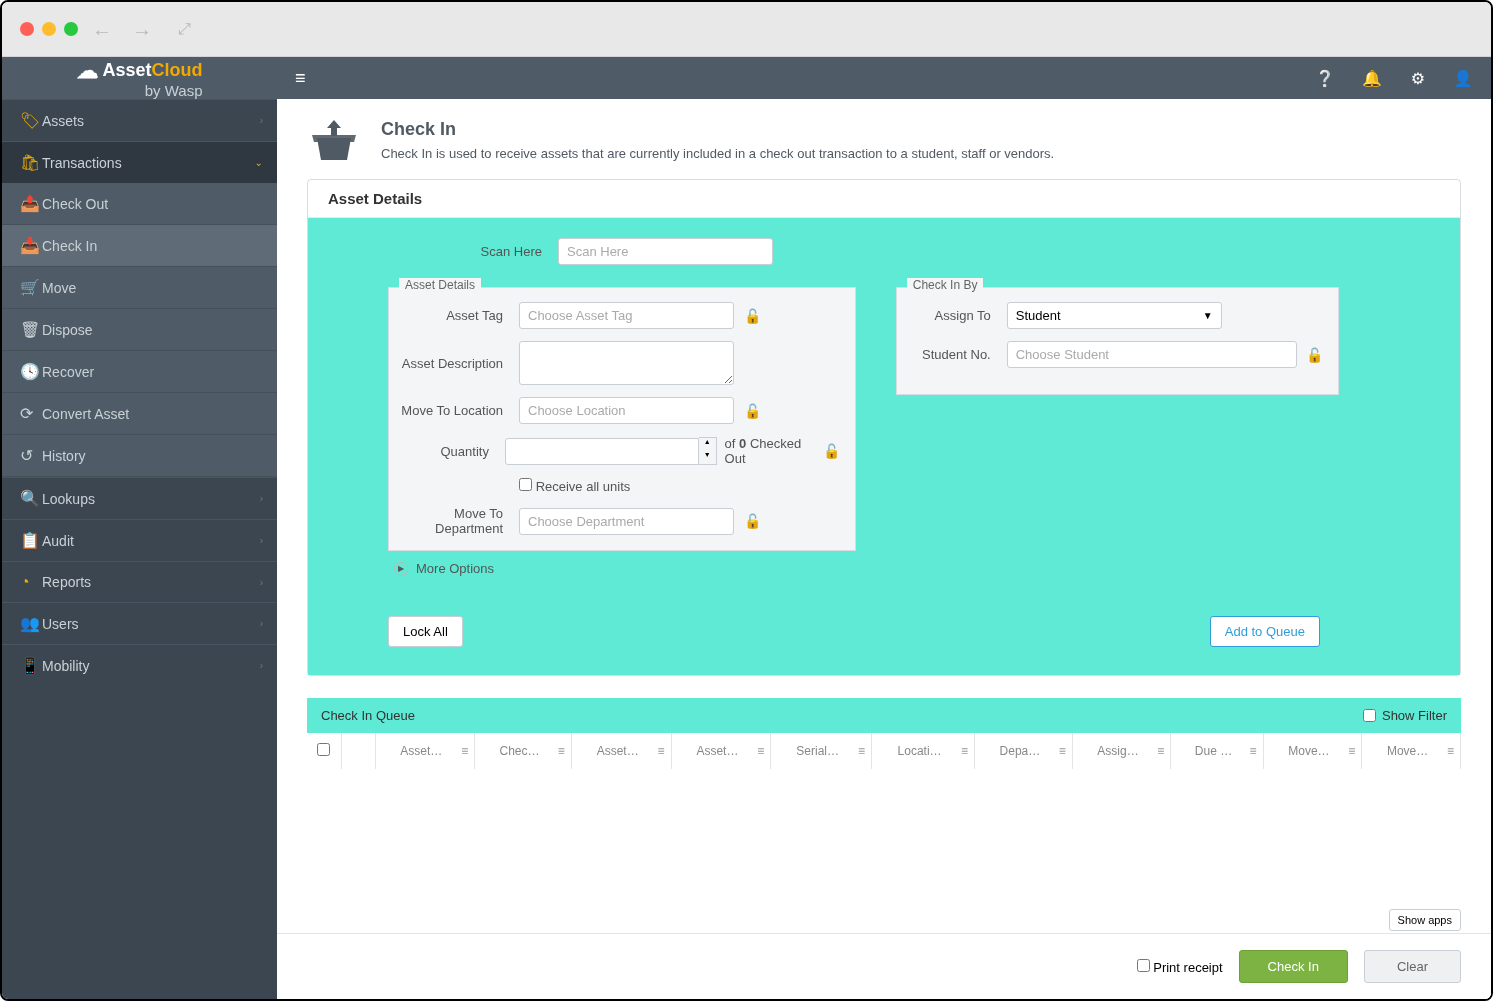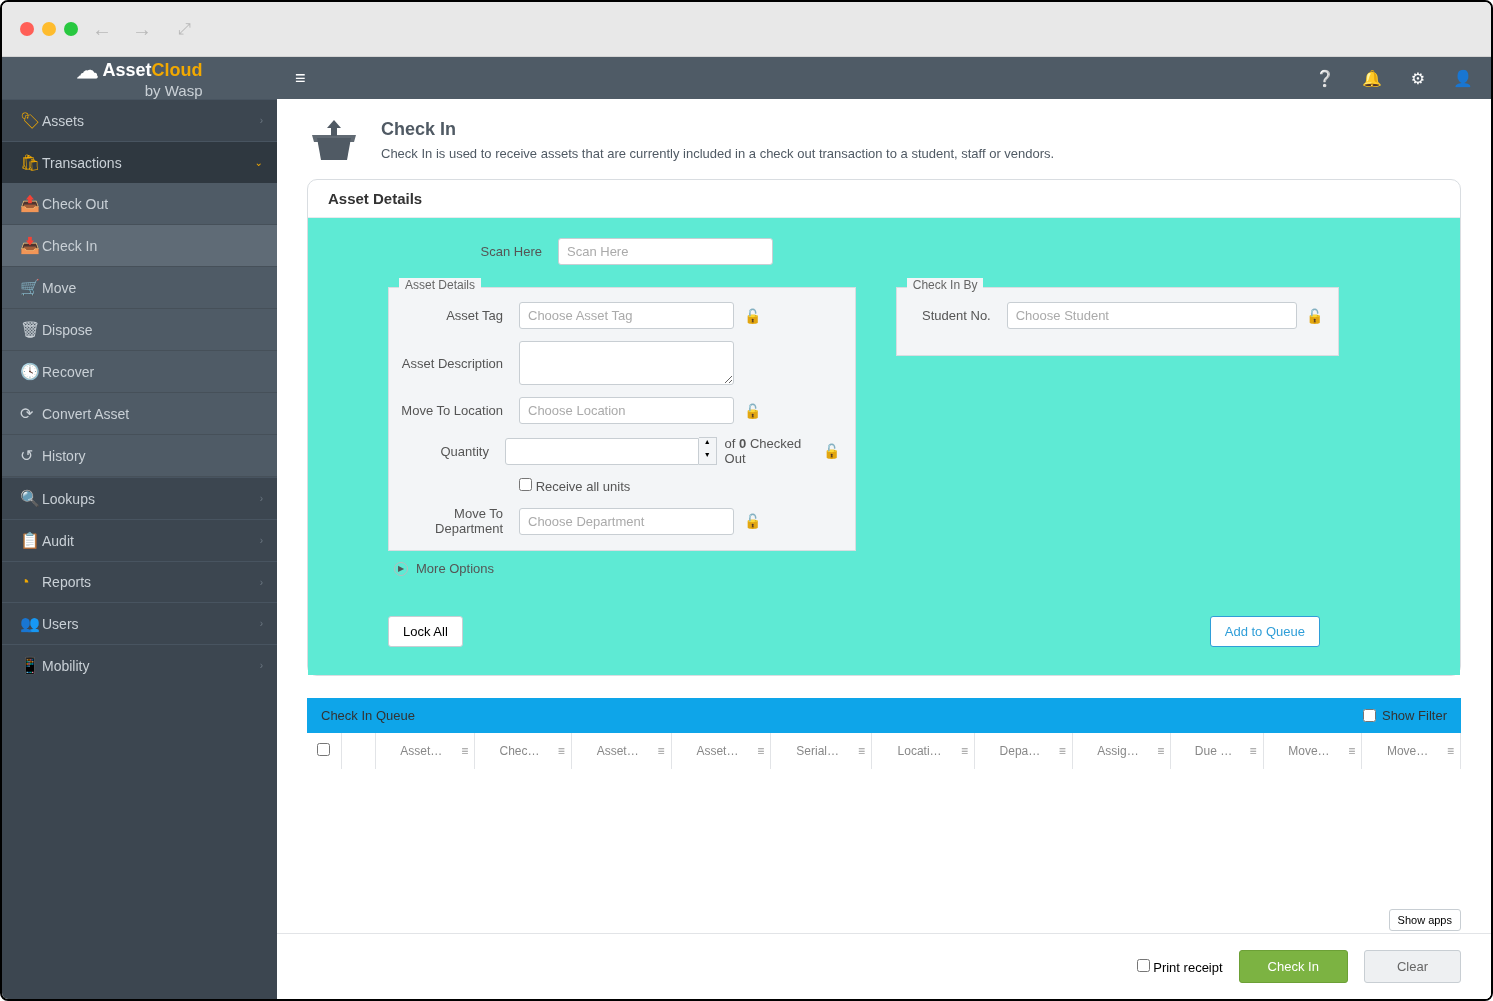--- a/index.html
+++ b/index.html
@@ -28,21 +28,21 @@
   .main { flex: 1; display: flex; flex-direction: column; background: #fff; min-width: 0;}
   .topbar { height: 42px; background: #4f5b66; display: flex; align-items: center; padding: 0 18px; color: #fff;}
   .topbar .ham { font-size: 18px; cursor:pointer;}
   .topbar .right-icons { margin-left:auto; display:flex; gap:28px; font-size:16px;}
   .topbar .right-icons span { cursor:pointer;}
   .content { flex:1; overflow: auto; background: #fff; padding: 14px 30px; display:flex; flex-direction:column;}
   .page-header { display:flex; gap: 20px; align-items:flex-start; padding: 6px 0 14px;}
   .page-header .iconbox { width: 54px; height: 46px; color:#505a64; display:flex; align-items:center; justify-content:center;}
   .page-header h1 { font-size: 18px; font-weight: 700; color:#505a64; margin-bottom:6px;}
   .page-header p { font-size: 13px; color:#505a64;}
-  .panel { border:1px solid #d9dde1; border-radius:10px; }
+  .panel { border:1px solid #d9dde1; border-radius:4px; }
   .panel-h { padding: 10px 20px; font-weight:700; font-size:15px; color:#333; border-bottom:1px solid #e8eaed;}
   .panel-body { background: #5eead4; padding: 20px 140px 16px 80px;}
   .form-row { display:flex; align-items:center; margin-bottom:12px;}
   .form-row label { width: 130px; text-align:right; padding-right: 16px; color:#555; font-size:13px;}
   .form-row input[type=text], .form-row textarea, .form-row select, .form-row .combo {
     width: 215px; border:1px solid #c8ced3; border-radius:3px; padding: 5px 8px; font-size:13px; background:#fff;
   }
   .form-row textarea { height: 44px; resize: both;}
   .scan-input { background: #fdf1d6; border:1px solid #e8d9a8; }
   .lock-ic { margin-left: 10px; color:#a8b0b8; font-size:14px;}
@@ -52,21 +52,21 @@
   .two-col > div { flex:1;}
   .twocol-right .fieldset { }
   .qty-row input { width:60px;}
   .spinner { border:1px solid #c8ced3; border-left:none; width:20px; display:flex; flex-direction:column; height: 28px;}
   .spinner div { flex:1; text-align:center; font-size:7px; line-height:1;}
   .more-opts { margin: 10px 0 0 6px; display:flex; align-items:center; gap:8px; color:#555; cursor:pointer;}
   .more-opts .tri { width:14px; height:14px; border:1px solid #bbb; border-radius:50%; display:flex; align-items:center; justify-content:center; font-size:8px;}
   .btn-row { display:flex; padding: 40px 0 12px; }
   .btn { border:1px solid #c8ced3; background:#fff; padding: 7px 14px; border-radius:3px; cursor:pointer; font-size:13px;}
   .btn.primary-outline { border-color:#2f9ed8; color:#2f9ed8; margin-left:auto;}
-  .queue-panel { margin-top: 22px; background:#0ea5e9; }
+  .queue-panel { margin-top: 22px; background:#5eead4; }
   .queue-h { display:flex; align-items:center; padding: 10px 14px; color:#333;}
   .queue-h .filt { margin-left:auto; display:flex; align-items:center; gap:6px;}
   .queue-table { background:#fff; }
   .queue-table th { font-weight:400; color:#888; padding: 10px 6px; border-right:1px solid #e2e4e7; font-size:12px; white-space:nowrap;}
   .queue-table th .colmenu { float:right; color:#999; font-size:12px;}
   .queue-table tr td { height: 60px; }
   .show-apps { text-align:right; margin: 80px 0 0;}
   .show-apps button { font-size:11px; padding: 4px 8px;}
   .footer-bar { border-top:1px solid #e2e4e7; padding: 16px 30px; display:flex; align-items:center; justify-content:flex-end; gap: 16px; background:#fff;}
   .btn.green { background:#7cb342; border-color:#6ca036; color:#fff; padding: 8px 28px;}
@@ -246,20 +246,27 @@
                 </div>
                 <div class="more-opts">
                   <span class="tri">▶</span>
                   <span>More Options</span>
                 </div>
               </div>
 
               <div class="twocol-right">
                 <div class="fieldset">
                   <div class="legend">Check In By</div>
+                  <div class="form-row">
+                    <label style="width:110px;">Assign To</label>
+                    <div class="combo">
+                      <span>Student</span>
+                        <span class="caret">▼</span>
+                    </div>
+                  </div>
                   <div class="form-row">
                     <label style="width:110px;">Student No.</label>
                     <input type="text" style="width: 290px;" placeholder="Choose Student">
                     <span class="lock-ic">🔓</span>
                   </div>
                 </div>
               </div>
             </div>
 
             <div class="btn-row">

